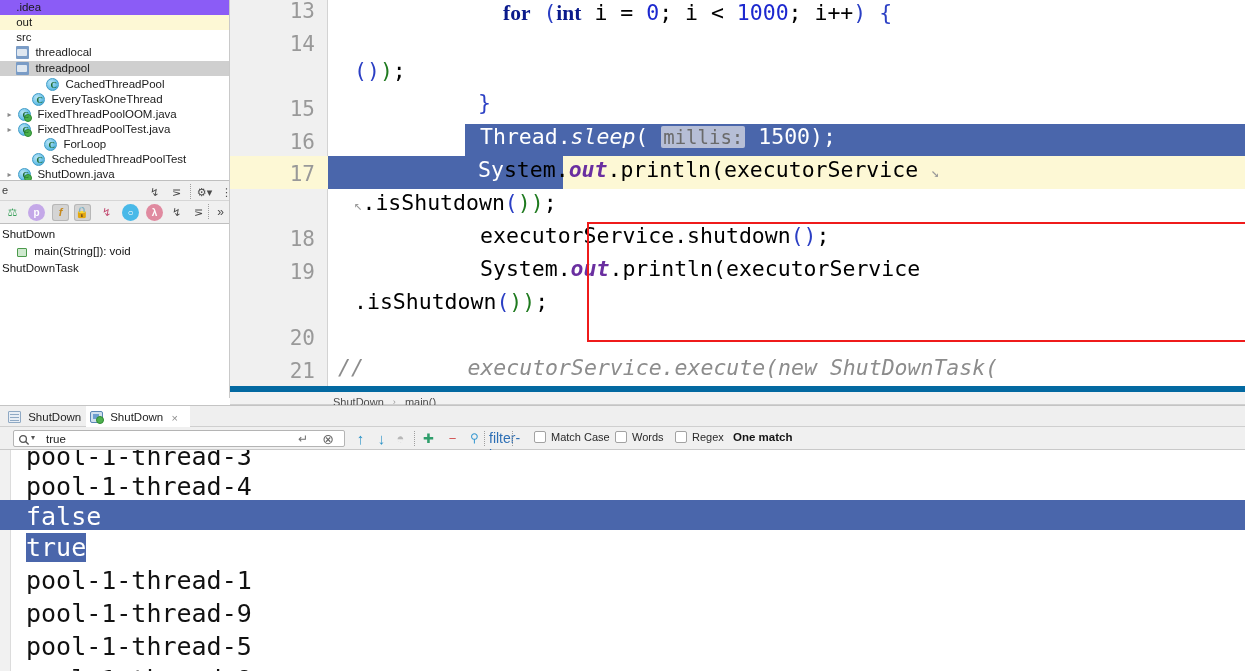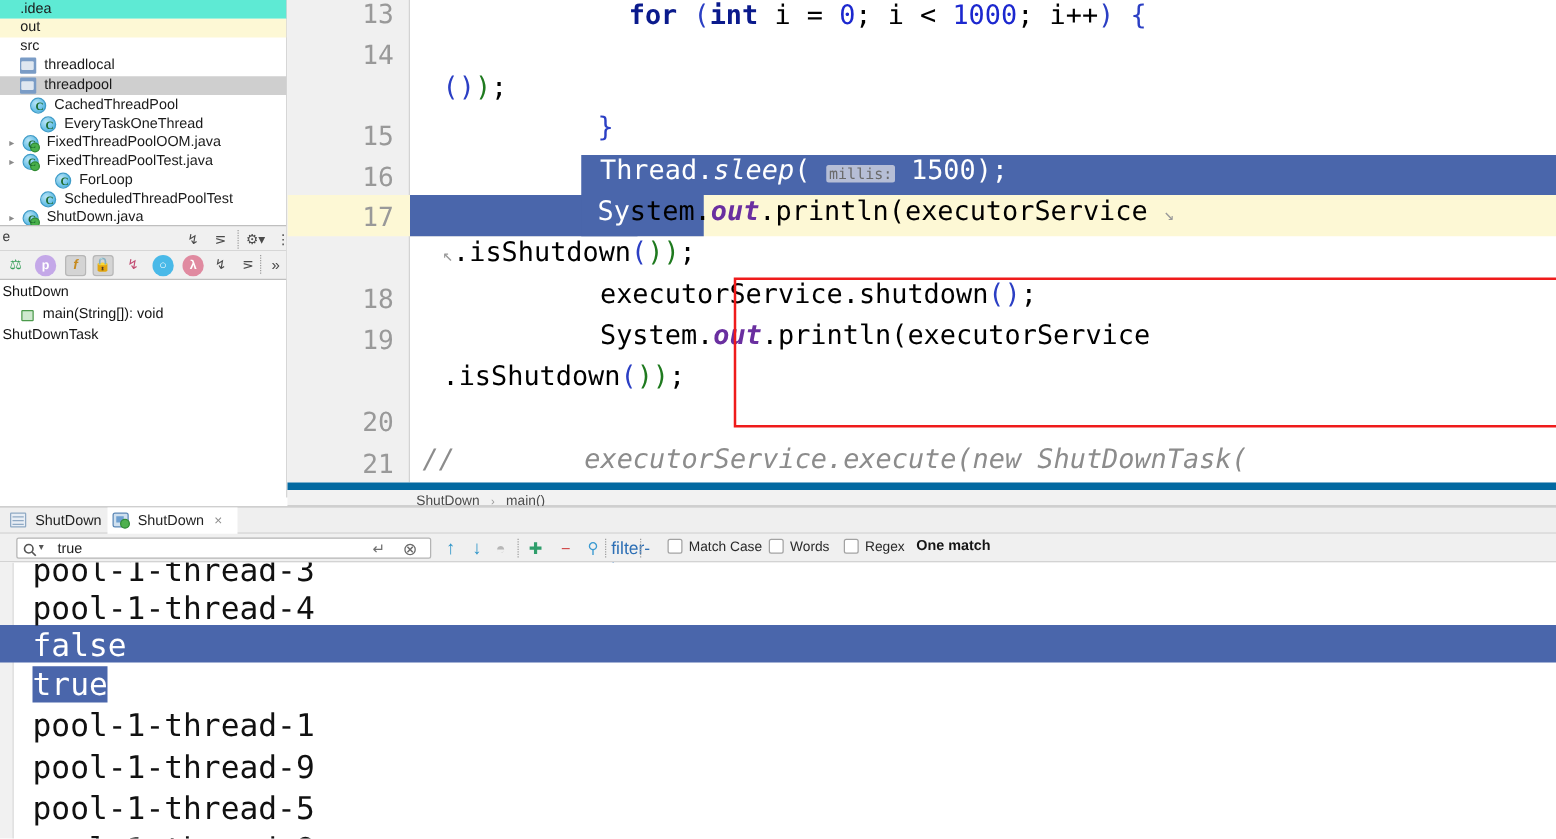--- a/index.html
+++ b/index.html
@@ -111,29 +111,29 @@
   #code {
     position: absolute; left: 98px; top: 0; width: 917px; height: 386px;
     font-family: "DejaVu Sans Mono", monospace;
     font-size: 21.5px;
     color: #000000;
     white-space: pre;
   }
   .cl { position: absolute; left: 0; white-space: pre; line-height: 1; }
   .sel-band { position: absolute; background: #4a66ab; }
   .caret-line { position: absolute; left:0; width: 917px; background: #fdf8d5; }
-  .kw { color: #0a1a8c; font-weight: bold; }
+  .kw { color: #0a1a8c; font-weight: bold; font-family: Liberation Serif, serif; }
   .num { color: #1c28cf; }
   .stat { color: #6a2fa0; font-weight: bold; font-style: italic; }
   .italic { font-style: italic; }
   .paren-g { color: #1f7a1f; }
   .paren-b { color: #2b3fc4; }
   .white { color: #ffffff; }
   .comment { color: #8c8c8c; font-style: italic; }
-  .hintbg { background: #b6bed6; color:#6a6a6a; font-size: 12px; padding: 0 2px; border-radius:2px;}
+  .hintbg { background: #b6bed6; color:#6a6a6a; font-size: 19px; padding: 0 2px; border-radius:2px;}
   #red-box-code {
     position: absolute; left: 357px; top: 222px; width: 765px; height: 120px;
     border: 2px solid #ef1b1b; pointer-events: none;
   }
   .fold-arrow { color:#9a9a9a; font-size: 14px; }
 
   
   #breadcrumb {
     position: absolute; left: 230px; top: 386px; width: 1015px; height: 19px;
     background: #f2f2f2; border-top: 6px solid #0369a1; border-bottom: 1px solid #d0d0d0;
@@ -233,21 +233,21 @@
   .out-hl-word { background: #4a66ab; color: #ffffff; }
 </style>
 </head>
 <body>
 
 <div id="root">
 
   <div id="left-col">
 
     <div class="tree">
-      <div class="tree-row hl-yellow" style="top:0;position:absolute;width:230px;background:#5eead4">
+      <div class="tree-row hl-yellow" style="top:0;position:absolute;width:230px;background:#8b5cf6">
         <span class="tw-spacer"></span>
         <span class="tree-label">.idea</span>
       </div>
       <div class="tree-row hl-yellow" style="top:15px;position:absolute;width:230px">
         <span class="tw-spacer"></span>
         <span class="tree-label">out</span>
       </div>
       <div class="tree-row" style="top:30px;position:absolute;width:230px">
         <span class="tw-spacer"></span>
         <span class="tree-label">src</span>
@@ -256,21 +256,21 @@
         <span class="tw-spacer"></span>
         <span class="ic ic-folder"></span>
         <span class="tree-label">threadlocal</span>
       </div>
       <div class="tree-row hl-sel" style="top:61px;position:absolute;width:230px">
         <span class="tw-spacer"></span>
         <span class="ic ic-folder"></span>
         <span class="tree-label">threadpool</span>
       </div>
 
-      <div class="tree-row" style="top:77px;position:absolute;width:230px;padding-left:10px">
+      <div class="tree-row" style="top:77px;position:absolute;width:230px;padding-left:32px">
         <span class="tw-spacer"></span>
         <span class="ic ic-class"></span>
         <span class="tree-label">CachedThreadPool</span>
       </div>
       <div class="tree-row" style="top:92px;position:absolute;width:230px;padding-left:18px">
         <span class="tw-spacer"></span>
         <span class="ic ic-class"></span>
         <span class="tree-label">EveryTaskOneThread</span>
       </div>
       <div class="tree-row" style="top:107px;position:absolute;width:230px;padding-left:4px">

